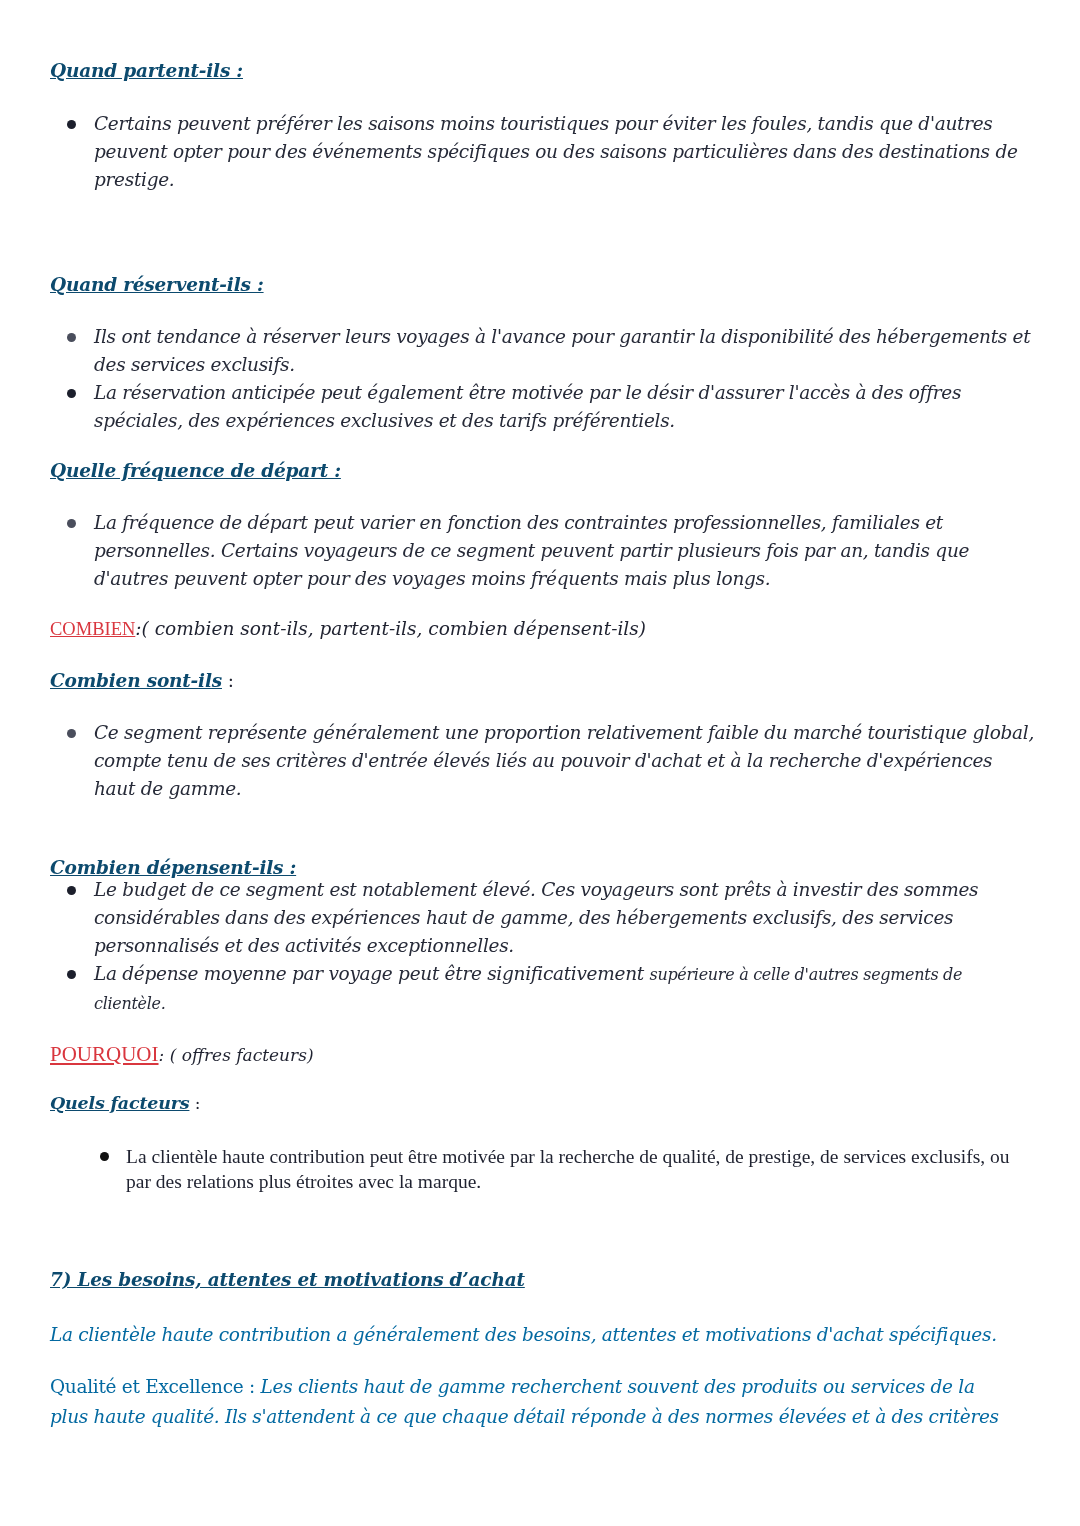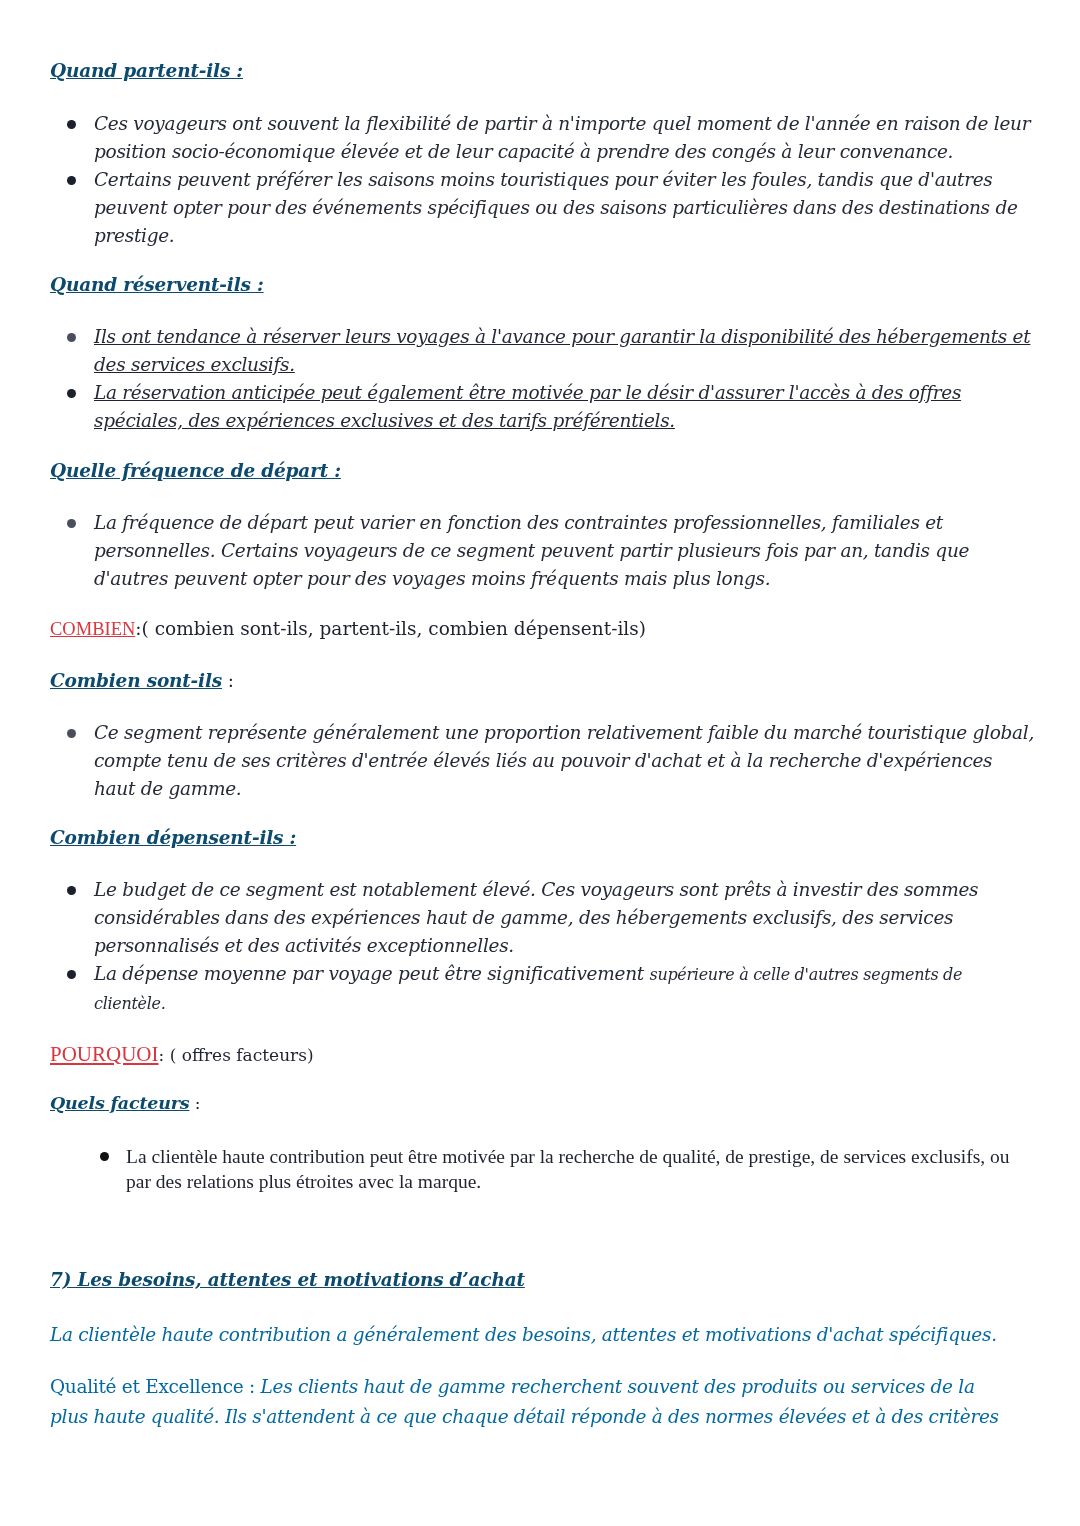--- a/index.html
+++ b/index.html
@@ -8,21 +8,21 @@
     font-family: "DejaVu Serif", "Liberation Serif", serif;
     color: #1f2230;
   }
   .page { position: absolute; left: 50px; top: 0; width: 985px; }
   .abs { position: absolute; left: 0; }
   .heading {
     font-weight: bold; font-style: italic; text-decoration: underline;
     font-size: 18.5px; color: #0c4a6e; letter-spacing: -0.2px;
   }
   .red-heading { color: #d9363e; text-decoration: underline; font-size: 18.5px; font-family: "Liberation Serif", serif; }
-  .red-tail { font-size: 18.5px; color: #1f2230; }
+  .red-tail { font-style: italic; font-size: 18.5px; color: #1f2230; }
   ul.blist { list-style: none; margin: 0; padding: 0; position: absolute; left: 0; width: 985px; }
   ul.blist li {
     position: relative; padding-left: 44px;
     font-style: italic; font-size: 18.5px; line-height: 28px; color: #262a38;
     letter-spacing: -0.3px;
   }
   ul.blist li .dot {
     position: absolute; left: 17px; top: 10px; width: 9px; height: 9px;
     border-radius: 50%; background: #1c1f2c;
   }
@@ -40,47 +40,46 @@
   .para { font-style: italic; font-size: 18.5px; line-height: 30px; color: #0369a1; letter-spacing: -0.3px; }
   .para .upright { font-style: normal; }
 </style>
 </head>
 <body>
 
 <div class="page">
 
   <div class="abs heading" style="top:60px;">Quand partent-ils :</div>
   <ul class="blist" style="top:110px;">
-    <li><span class="dot"></span><span>Ces voyageurs ont souvent la flexibilité de partir à n'importe quel moment de l'année en raison de leur position socio-économique élevée et de leur capacité à prendre des congés à leur convenance.</span></li>
     <li><span class="dot"></span><span>Certains peuvent préférer les saisons moins touristiques pour éviter les foules, tandis que d'autres peuvent opter pour des événements spécifiques ou des saisons particulières dans des destinations de prestige.</span></li>
   </ul>
 
   <div class="abs heading" style="top:274px;">Quand réservent-ils :</div>
-  <ul class="blist" style="top:323px;text-decoration:underline;">
+  <ul class="blist" style="top:323px;">
     <li><span class="dot grey"></span><span> Ils ont tendance à réserver leurs voyages à l'avance pour garantir la disponibilité des hébergements et des services exclusifs.</span></li>
     <li><span class="dot"></span><span>La réservation anticipée peut également être motivée par le désir d'assurer l'accès à des offres spéciales, des expériences exclusives et des tarifs préférentiels.</span></li>
   </ul>
 
   <div class="abs heading" style="top:460px;">Quelle fréquence de départ :</div>
   <ul class="blist" style="top:509px;">
     <li><span class="dot grey"></span><span> La fréquence de départ peut varier en fonction des contraintes professionnelles, familiales et personnelles. Certains voyageurs de ce segment peuvent partir plusieurs fois par an, tandis que d'autres peuvent opter pour des voyages moins fréquents mais plus longs.</span></li>
   </ul>
 
   <div class="abs" style="top:618px;">
     <span class="red-heading">COMBIEN</span><span class="red-tail">:( combien sont-ils, partent-ils, combien dépensent-ils)</span>
   </div>
 
   <div class="abs" style="top:670px;">
     <span class="heading">Combien sont-ils</span><span class="red-tail" style="font-style:normal;"> :</span>
   </div>
   <ul class="blist" style="top:719px;">
     <li><span class="dot grey"></span><span> Ce segment représente généralement une proportion relativement faible du marché touristique global, compte tenu de ses critères d'entrée élevés liés au pouvoir d'achat et à la recherche d'expériences haut de gamme.</span></li>
   </ul>
 
-  <div class="abs heading" style="top:827px;">Combien dépensent-ils :</div>
+  <div class="abs heading" style="top:857px;">Combien dépensent-ils :</div>
   <ul class="blist" style="top:876px;">
     <li><span class="dot"></span><span>Le budget de ce segment est notablement élevé. Ces voyageurs sont prêts à investir des sommes considérables dans des expériences haut de gamme, des hébergements exclusifs, des services personnalisés et des activités exceptionnelles.</span></li>
     <li><span class="dot"></span><span>La dépense moyenne par voyage peut être significativement </span><span class="small">supérieure à celle d'autres segments de clientèle.</span></li>
   </ul>
 
   <div class="abs" style="top:1042px;">
     <span class="red-heading" style="font-size:21px;">POURQUOI</span><span class="red-tail" style="font-size:17px;">: ( offres facteurs)</span>
   </div>
 
   <div class="abs" style="top:1093px;">

